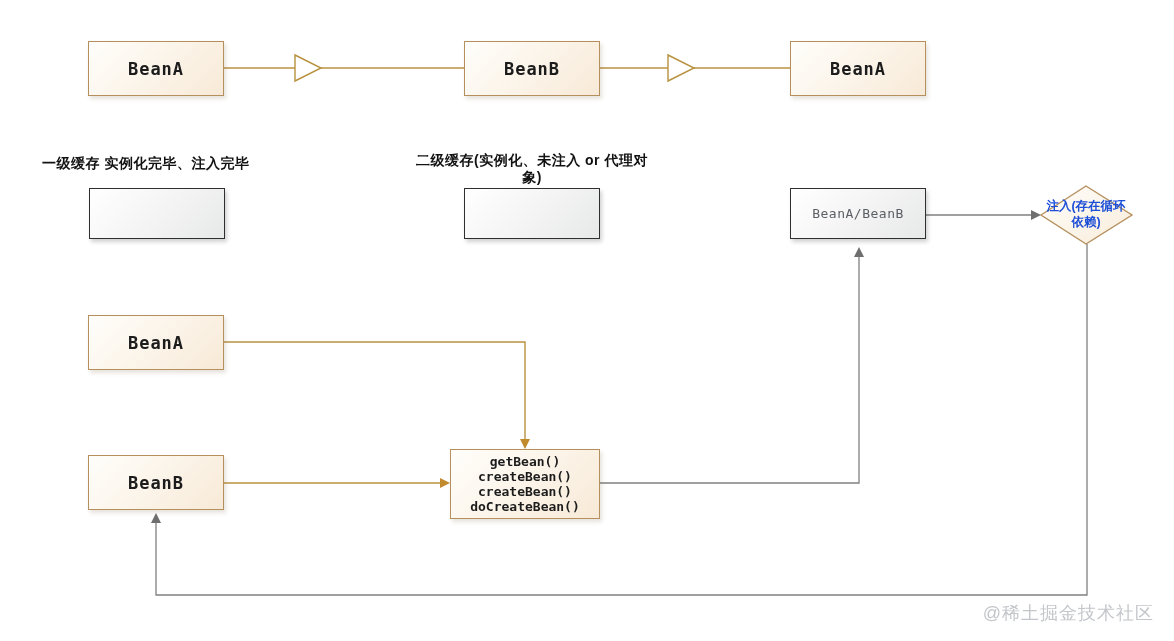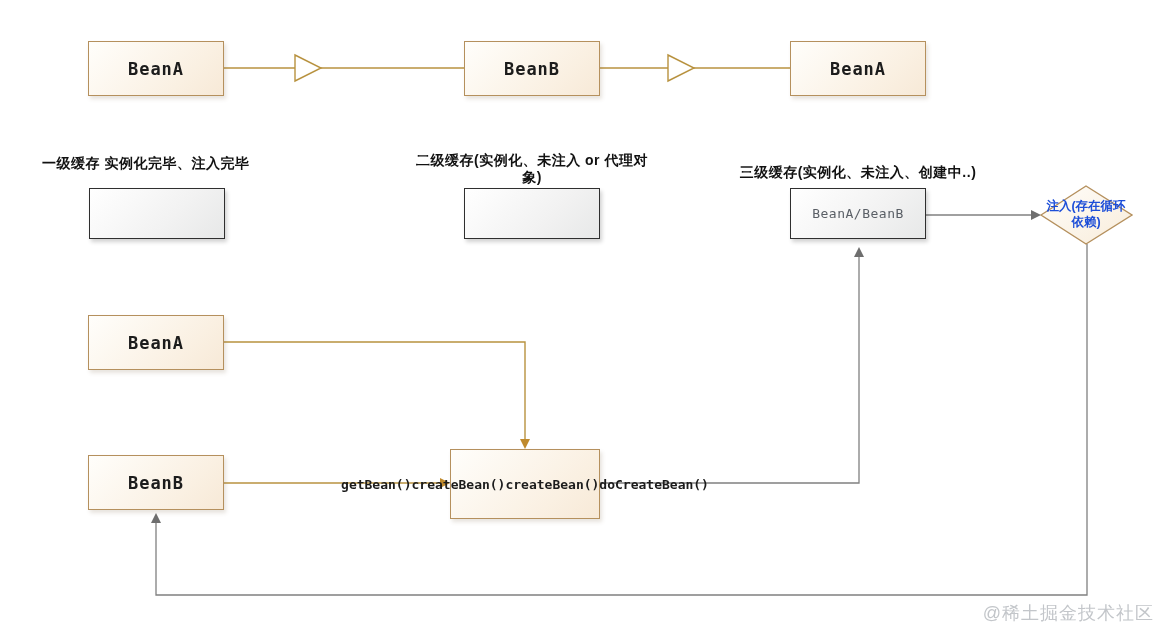--- a/index.html
+++ b/index.html
@@ -25,21 +25,21 @@
     box-shadow:2px 3px 4px rgba(0,0,0,0.18);
     display:flex;align-items:center;justify-content:center;
     font-family:"DejaVu Sans Mono","Liberation Mono",monospace;
     font-size:13px;color:#5a5f66;letter-spacing:0.5px;
   }
   .getbean-box{
     position:absolute;left:450px;top:449px;width:150px;height:70px;box-sizing:border-box;
     background:linear-gradient(135deg,#fffefb 0%,#faf0e2 70%,#f7e9d7 100%);
     border:1px solid #b5905d;
     box-shadow:2px 3px 4px rgba(120,100,70,0.18);
-    display:flex;flex-direction:row;align-items:center;justify-content:center;
+    display:flex;flex-direction:column;align-items:center;justify-content:center;
     font-family:"DejaVu Sans Mono","Liberation Mono",monospace;
     font-weight:bold;font-size:13px;line-height:15px;color:#1c1c1c;
   }
   .cache-label{
     position:absolute;font-weight:bold;font-size:14px;color:#111;
     letter-spacing:0.5px;line-height:17px;
   }
   .diamond-text{
     position:absolute;left:1042px;top:198px;width:88px;text-align:center;
     font-weight:bold;font-size:12.5px;line-height:16px;color:#1d4ed8;
@@ -102,21 +102,20 @@
   </div>
   <div class="bean-box" style="left:464px;top:41px;">
     <span>BeanB</span>
   </div>
   <div class="bean-box" style="left:790px;top:41px;">
     <span>BeanA</span>
   </div>
 
   <div class="cache-label" style="left:42px;top:155px;width:236px;white-space:nowrap;">一级缓存 实例化完毕、注入完毕</div>
   <div class="cache-label" style="left:415px;top:152px;width:234px;text-align:center;">二级缓存(实例化、未注入 or 代理对象)</div>
-  <div class="cache-label" style="left:736px;top:164px;width:244px;text-align:center;white-space:nowrap;">三级缓存(实例化、未注入、创建中..)</div>
 
   <div class="cache-box" style="left:89px;top:188px;"></div>
   <div class="cache-box" style="left:464px;top:188px;"></div>
   <div class="cache-box" style="left:790px;top:188px;">
     <span>BeanA/BeanB</span>
   </div>
 
   <div class="diamond-text">注入(存在循环依赖)</div>
 
   <div class="bean-box" style="left:88px;top:315px;">

